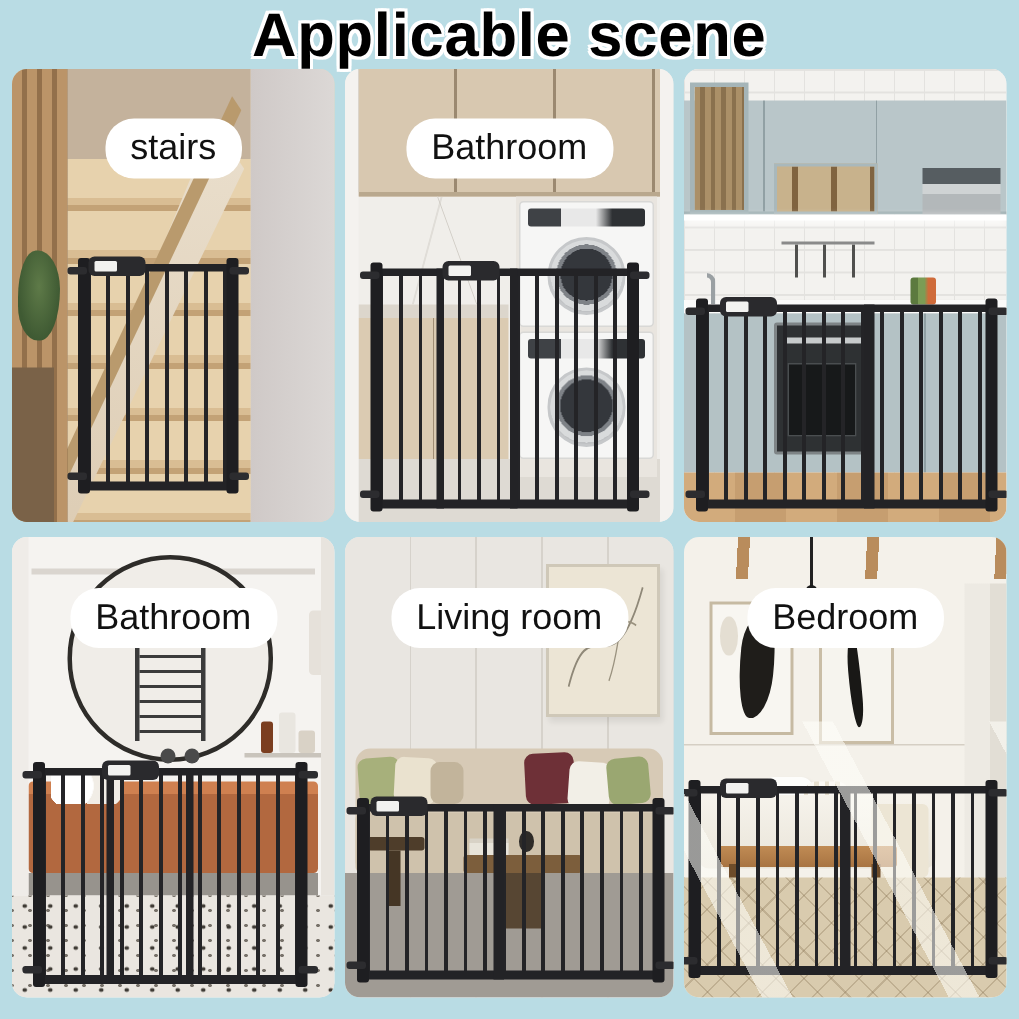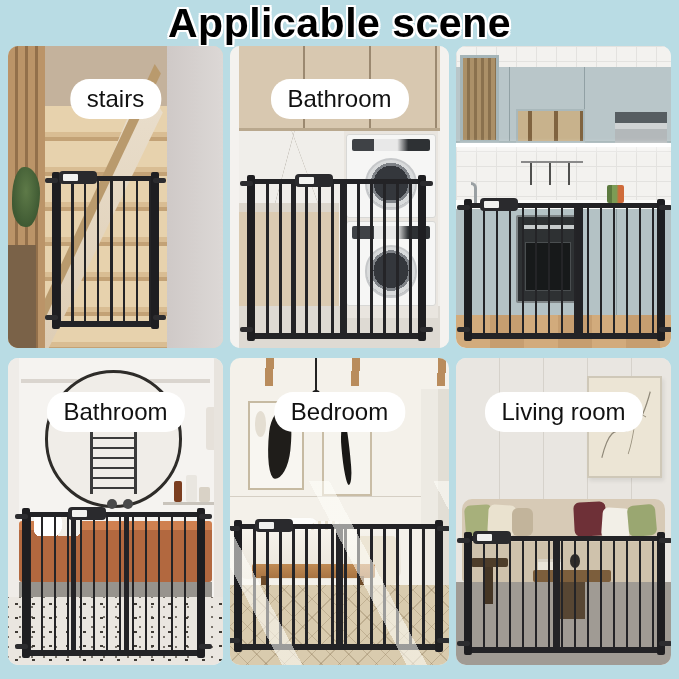--- a/index.html
+++ b/index.html
@@ -323,20 +323,56 @@
       <div class="railB"></div>
       <div class="post l"></div>
       <div class="post r"></div>
       <div class="doorP dp1"></div>
       <div class="doorP dp2"></div>
       <div class="latch"></div>
     </div>
     <div class="pill">Bathroom</div>
   </div>
 
+  <div class="panel">
+    <div class="ly lv-wall"></div>
+    <div class="ly lv-art">
+      <svg viewBox="0 0 100 100" preserveAspectRatio="none">
+        <circle cx="34" cy="36" r="18" fill="#dccdaf" opacity="0.9"></circle>
+        <path d="M18,82 C38,22 58,90 86,14" stroke="#8f8878" stroke-width="1.6" fill="none"></path>
+        <path d="M55,78 C68,50 60,30 80,40" stroke="#9a927f" stroke-width="1.2" fill="none"></path>
+      </svg>
+    </div>
+    <div class="ly lv-sofa"></div>
+    <div class="pw pw1"></div>
+    <div class="pw pw2"></div>
+    <div class="pw pw3"></div>
+    <div class="pw pw4"></div>
+    <div class="pw pw5"></div>
+    <div class="pw pw6"></div>
+    <div class="ly lv-seat"></div>
+    <div class="ly lv-rug"></div>
+    <div class="ly lv-side"></div>
+    <div class="ly lv-sidebase"></div>
+    <div class="ly lv-tbl"></div>
+    <div class="ly lv-tblbase"></div>
+    <div class="ly lv-books"></div>
+    <div class="ly lv-clock"></div>
+    <div class="gate g-lv">
+      <div class="bars"></div>
+      <div class="railT"></div>
+      <div class="railB"></div>
+      <div class="post l"></div>
+      <div class="post r"></div>
+      <div class="postM"></div>
+      <div class="latch"></div>
+    </div>
+    <div class="pill">Living room</div>
+  </div>
+
   <div class="panel p-bed">
     <div class="ly bd-beams"></div>
     <div class="ly bd-pend"></div>
     <div class="ly bd-art1"></div>
     <div class="ly bd-art2"></div>
     <div class="ly bd-line"></div>
     <div class="ly bd-curt"></div>
     <div class="ly bd-pillow1"></div>
     <div class="ly bd-pillow2"></div>
     <div class="ly bd-duvet"></div>
@@ -351,49 +387,13 @@
       <div class="railB"></div>
       <div class="post l"></div>
       <div class="post r"></div>
       <div class="postM"></div>
       <div class="latch"></div>
     </div>
     <div class="ly bd-sun"></div>
     <div class="pill">Bedroom</div>
   </div>
 
-  <div class="panel">
-    <div class="ly lv-wall"></div>
-    <div class="ly lv-art">
-      <svg viewBox="0 0 100 100" preserveAspectRatio="none">
-        <circle cx="34" cy="36" r="18" fill="#dccdaf" opacity="0.9"></circle>
-        <path d="M18,82 C38,22 58,90 86,14" stroke="#8f8878" stroke-width="1.6" fill="none"></path>
-        <path d="M55,78 C68,50 60,30 80,40" stroke="#9a927f" stroke-width="1.2" fill="none"></path>
-      </svg>
-    </div>
-    <div class="ly lv-sofa"></div>
-    <div class="pw pw1"></div>
-    <div class="pw pw2"></div>
-    <div class="pw pw3"></div>
-    <div class="pw pw4"></div>
-    <div class="pw pw5"></div>
-    <div class="pw pw6"></div>
-    <div class="ly lv-seat"></div>
-    <div class="ly lv-rug"></div>
-    <div class="ly lv-side"></div>
-    <div class="ly lv-sidebase"></div>
-    <div class="ly lv-tbl"></div>
-    <div class="ly lv-tblbase"></div>
-    <div class="ly lv-books"></div>
-    <div class="ly lv-clock"></div>
-    <div class="gate g-lv">
-      <div class="bars"></div>
-      <div class="railT"></div>
-      <div class="railB"></div>
-      <div class="post l"></div>
-      <div class="post r"></div>
-      <div class="postM"></div>
-      <div class="latch"></div>
-    </div>
-    <div class="pill">Living room</div>
-  </div>
-
 </div>
 
 </body></html>

